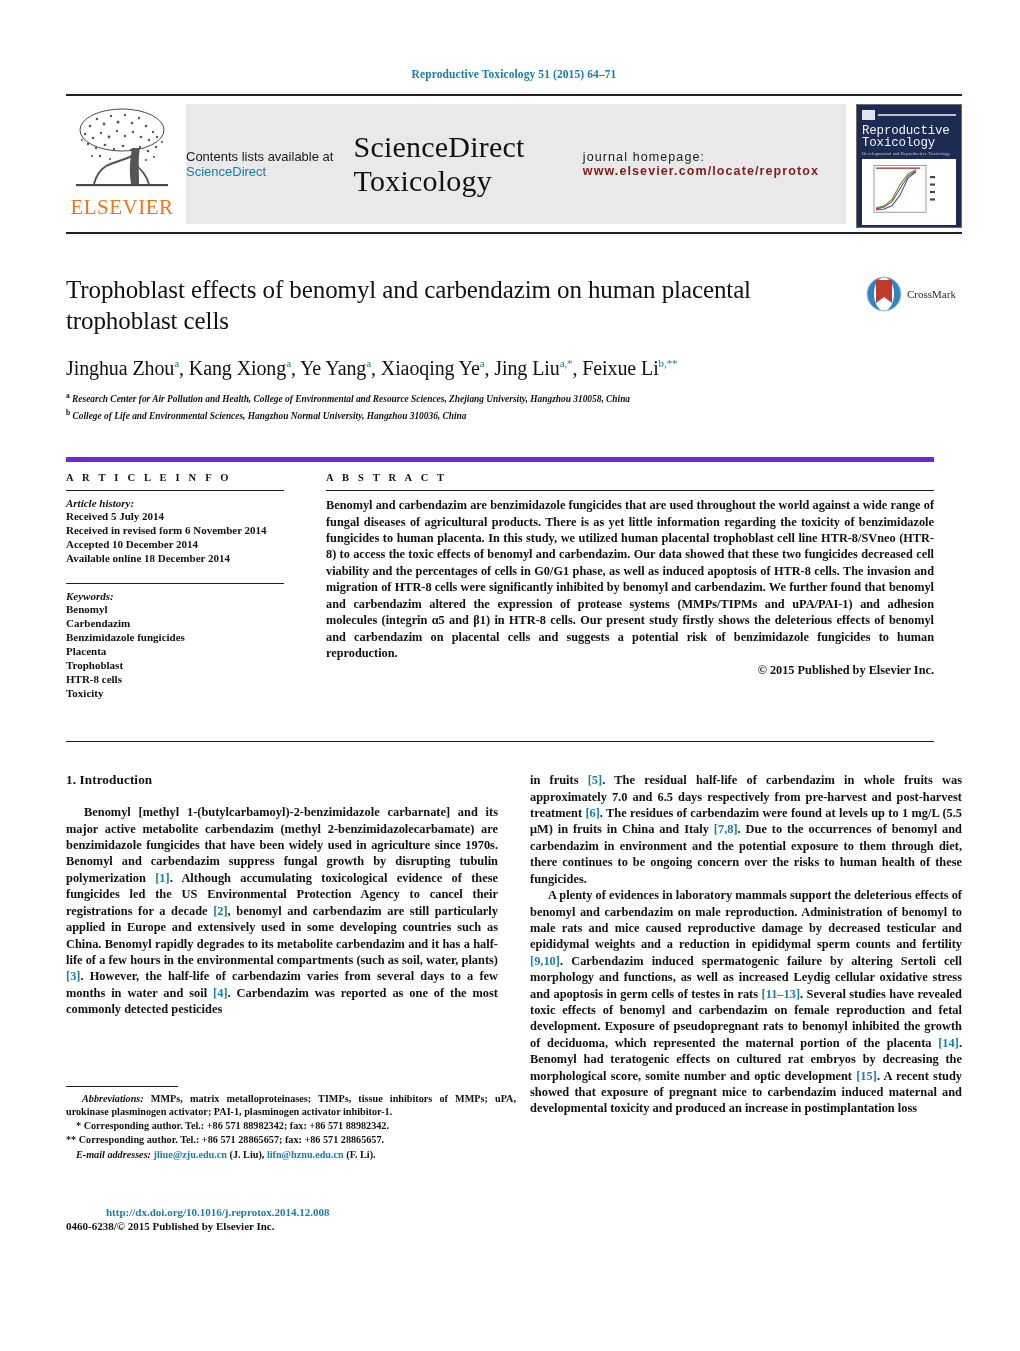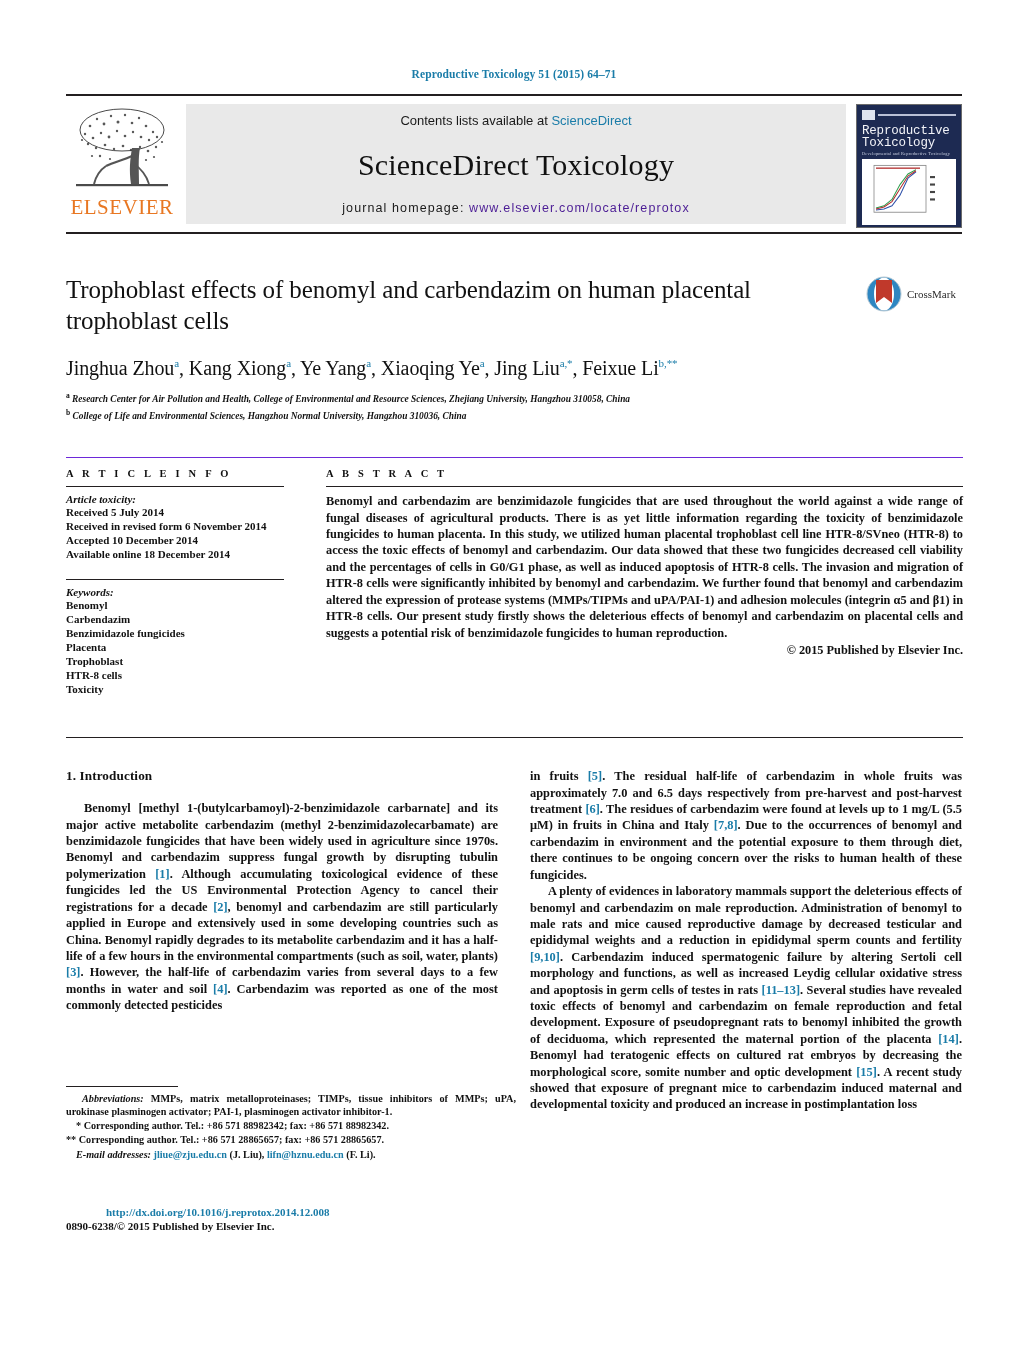--- a/index.html
+++ b/index.html
@@ -57,21 +57,21 @@
     line-height: 1;
     margin-top: 1px;
     font-weight: 400;
   }
   .masthead-center {
     flex: 1 1 auto;
     background: #e9e9e9;
     height: 120px;
     margin: 0 10px 0 8px;
     display: flex;
-    flex-direction: column;
+    flex-direction: row;
     align-items: center;
     justify-content: space-between;
     padding: 9px 0 9px 0;
     box-sizing: border-box;
   }
   .contents-line {
     font-family: "Liberation Sans", sans-serif;
     font-size: 13px;
     color: #1a1a1a;
   }
@@ -81,21 +81,21 @@
     font-size: 30px;
     color: #111;
     letter-spacing: .2px;
   }
   .homepage-line {
     font-family: "Liberation Sans", sans-serif;
     font-size: 12.5px;
     letter-spacing: 1.1px;
     color: #1a1a1a;
   }
-  .homepage-line .url { color: #4c1d95; }
+  .homepage-line .url { color: #7f1d1d; font-weight: bold; }
   .cover-thumb {
     flex: 0 0 106px;
     width: 106px;
     height: 124px;
     border: 1px solid #6b6b6b;
     background: #1d2a52;
     box-sizing: border-box;
     padding: 5px 5px;
     display: flex;
     flex-direction: column;
@@ -172,22 +172,22 @@
     font-family: "Liberation Serif", serif;
     font-style: italic;
     font-weight: bold;
     font-size: 9.4px;
     line-height: 13px;
     color: #111;
   }
   .affiliations sup { font-style: normal; font-size: 7.5px; }
   
   .info-abstract {
-    margin: 34px 61px 0 62px;
-    border-top: 1px solid #6d28d9;
+    margin: 34px 90px 0 62px;
+    border-top: 5px solid #6d28d9;
     border-bottom: 1px solid #231f20;
     display: flex;
     padding: 10px 0 14px 0;
     min-height: 255px;
   }
   .col-info {
     flex: 0 0 248px;
     padding-right: 30px;
     box-sizing: border-box;
   }
@@ -433,21 +433,21 @@
     <div class="affiliations">
       <div><sup>a</sup> <span>Research Center for Air Pollution and Health, College of Environmental and Resource Sciences, Zhejiang University, Hangzhou 310058, China</span></div>
       <div><sup>b</sup> <span>College of Life and Environmental Sciences, Hangzhou Normal University, Hangzhou 310036, China</span></div>
     </div>
   </div>
 
   <div class="info-abstract">
     <div class="col-info">
       <div class="sect-head">A R T I C L E   I N F O</div>
       <div class="thin-rule"></div>
-      <div class="hist-label">Article toxicity:</div>
+      <div class="hist-label">Article history:</div>
       <div class="hist-list">
         <div>Received 5 July 2014</div>
         <div>Received in revised form 6 November 2014</div>
         <div>Accepted 10 December 2014</div>
         <div>Available online 18 December 2014</div>
       </div>
       <div class="kw-block">
         <div class="thin-rule"></div>
         <div class="kw-label">Keywords:</div>
         <div class="kw-list">
@@ -492,16 +492,16 @@
       <i>E-mail addresses:</i>
       <span class="fn-link">jliue@zju.edu.cn</span>
       <span>(J. Liu),</span>
       <span class="fn-link">lifn@hznu.edu.cn</span>
       <span>(F. Li).</span>
     </div>
   </div>
 
   <div class="doi-block">
     <div class="doi-line">http://dx.doi.org/10.1016/j.reprotox.2014.12.008</div>
-    <div class="issn-line">0890-6238/© 2015 Published by Elsevier Inc.</div>
+    <div class="issn-line">0460-6238/© 2015 Published by Elsevier Inc.</div>
   </div>
 
 </div>
 
 </body></html>

